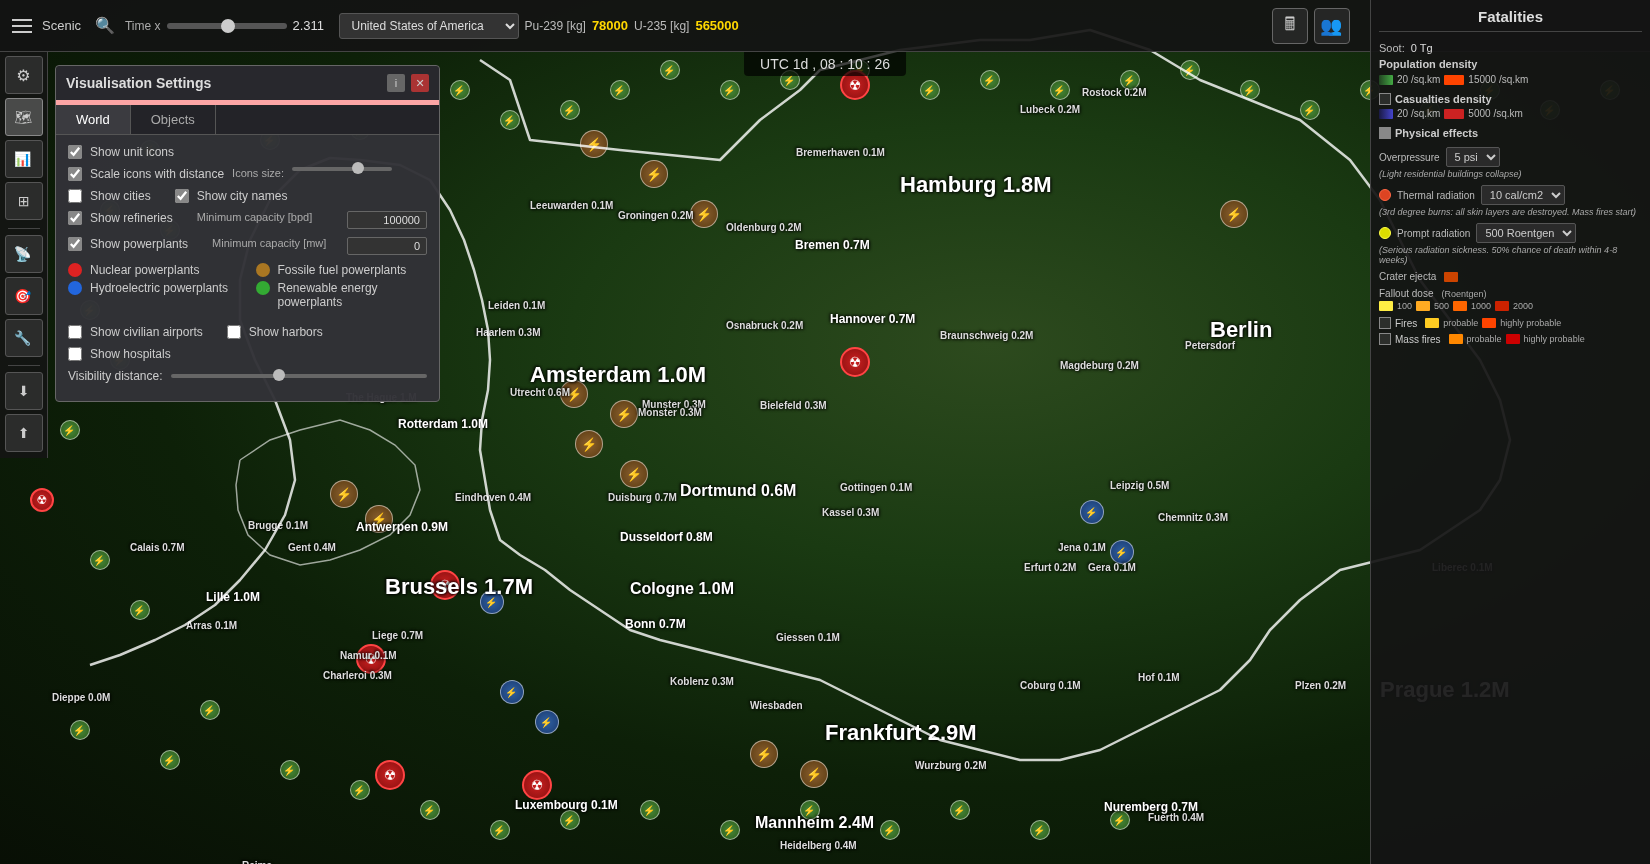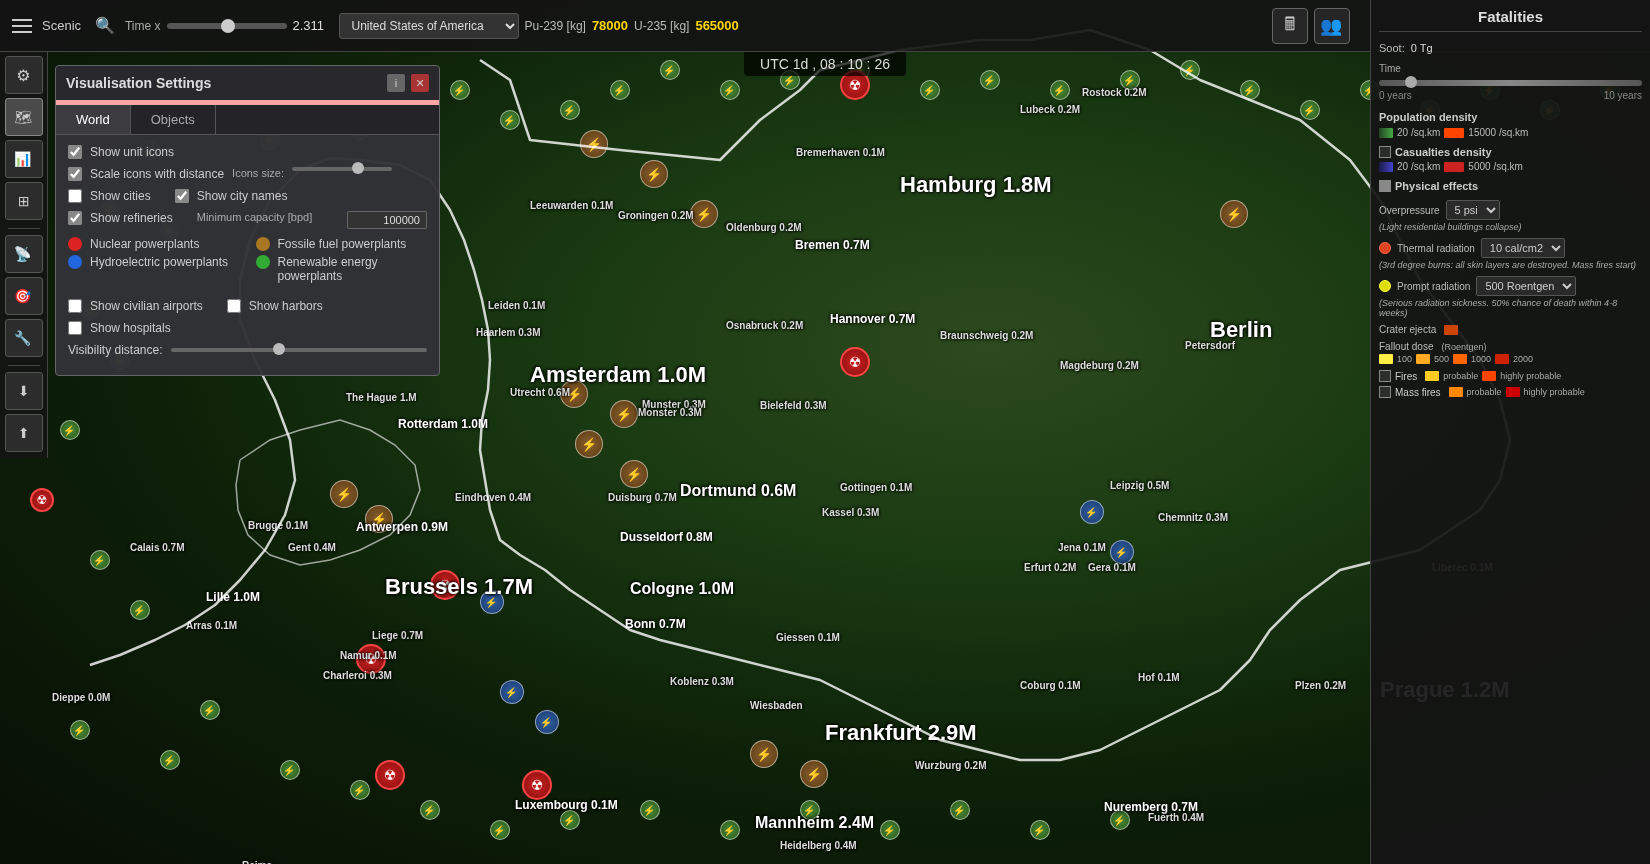--- a/index.html
+++ b/index.html
@@ -450,20 +450,26 @@
       <span class="vis-label">Show city names</span>
     </div>
 
     <div class="vis-row">
       <input type="checkbox" class="vis-checkbox" checked="" style="">
       <span class="vis-label">Show refineries</span>
       <span class="min-cap-label" style="margin-left:16px;color:#aaa;font-size:11px;">Minimum capacity [bpd]</span>
       <input type="text" class="min-cap-input" value="100000" style="">
     </div>
 
+    <div class="vis-row">
+      <input type="checkbox" class="vis-checkbox" checked="" style="">
+      <span class="vis-label">Show powerplants</span>
+      <span class="min-cap-label" style="margin-left:16px;color:#aaa;font-size:11px;">Minimum capacity [mw]</span>
+      <input type="text" class="min-cap-input" value="0" style="">
+    </div>
 
     <div class="vis-two-col" style="margin-bottom:8px;">
       <div class="vis-col">
         <div class="vis-row" style="margin-bottom:4px;">
           <div class="color-dot" style="background:#dd2222;"></div>
           <span class="vis-label">Nuclear powerplants</span>
         </div>
         <div class="vis-row">
           <div class="color-dot" style="background:#2266dd;"></div>
           <span class="vis-label">Hydroelectric powerplants</span>
@@ -504,30 +510,20 @@
 </div>
 
 <div id="right-panel">
   <div id="right-panel-title">Fatalities</div>
 
   <div class="soot-row">
     <span>Soot:</span>
     <span style="color:#ddd;">0 Tg</span>
   </div>
 
-  <div style="margin-bottom:10px;">
-    <span style="color:#aaa;font-size:10px;">Time</span>
-    <div class="slider-track" style="margin:4px 0;">
-      <div class="slider-thumb-small"></div>
-    </div>
-    <div class="slider-labels">
-      <span>0 years</span>
-      <span>10 years</span>
-    </div>
-  </div>
 
   <div class="legend-section">
     <div class="legend-title">Population density</div>
     <div class="legend-row">
       <div class="legend-box" style="background:linear-gradient(to right,#224422,#44aa44);"></div>
       <span>20 /sq.km</span>
       <div class="legend-box" style="background:#ff4400;width:20px;"></div>
       <span>15000 /sq.km</span>
     </div>
   </div>

